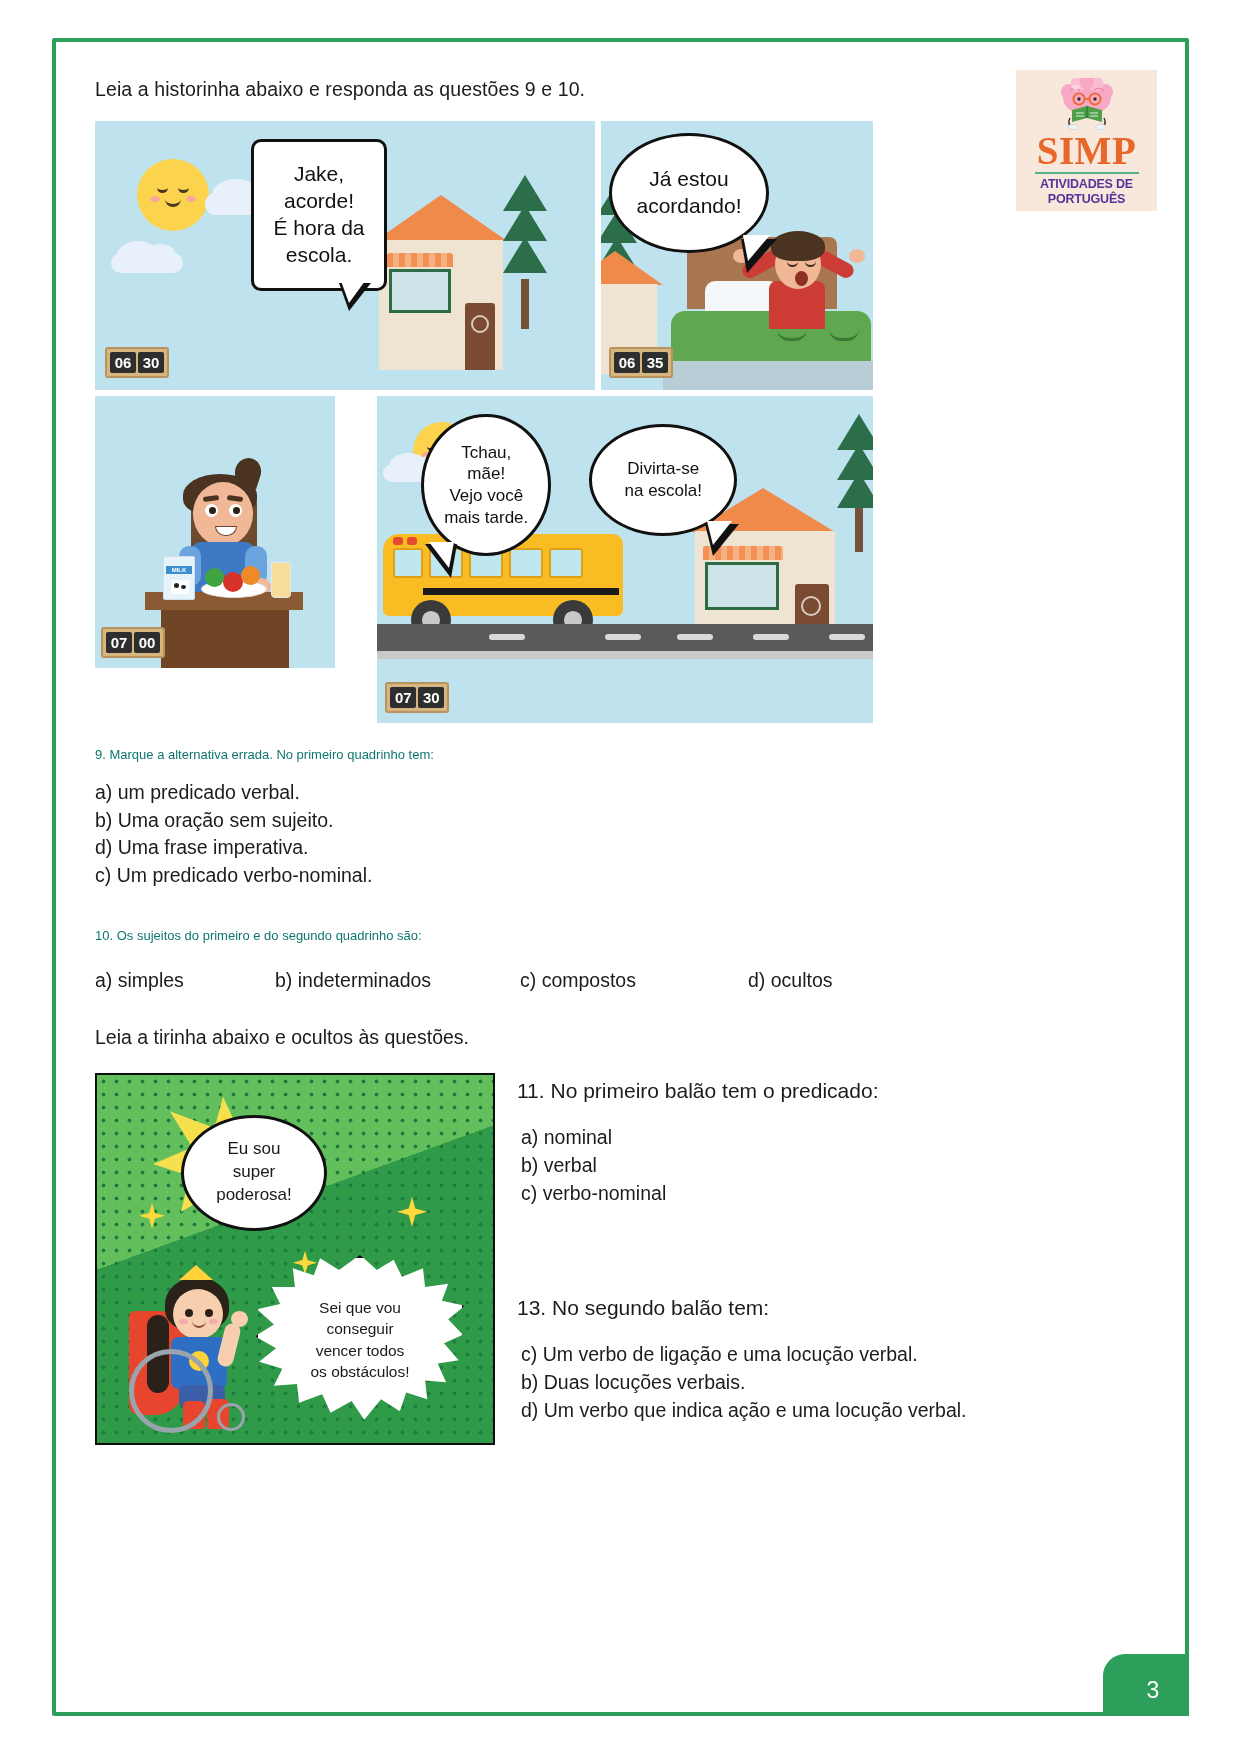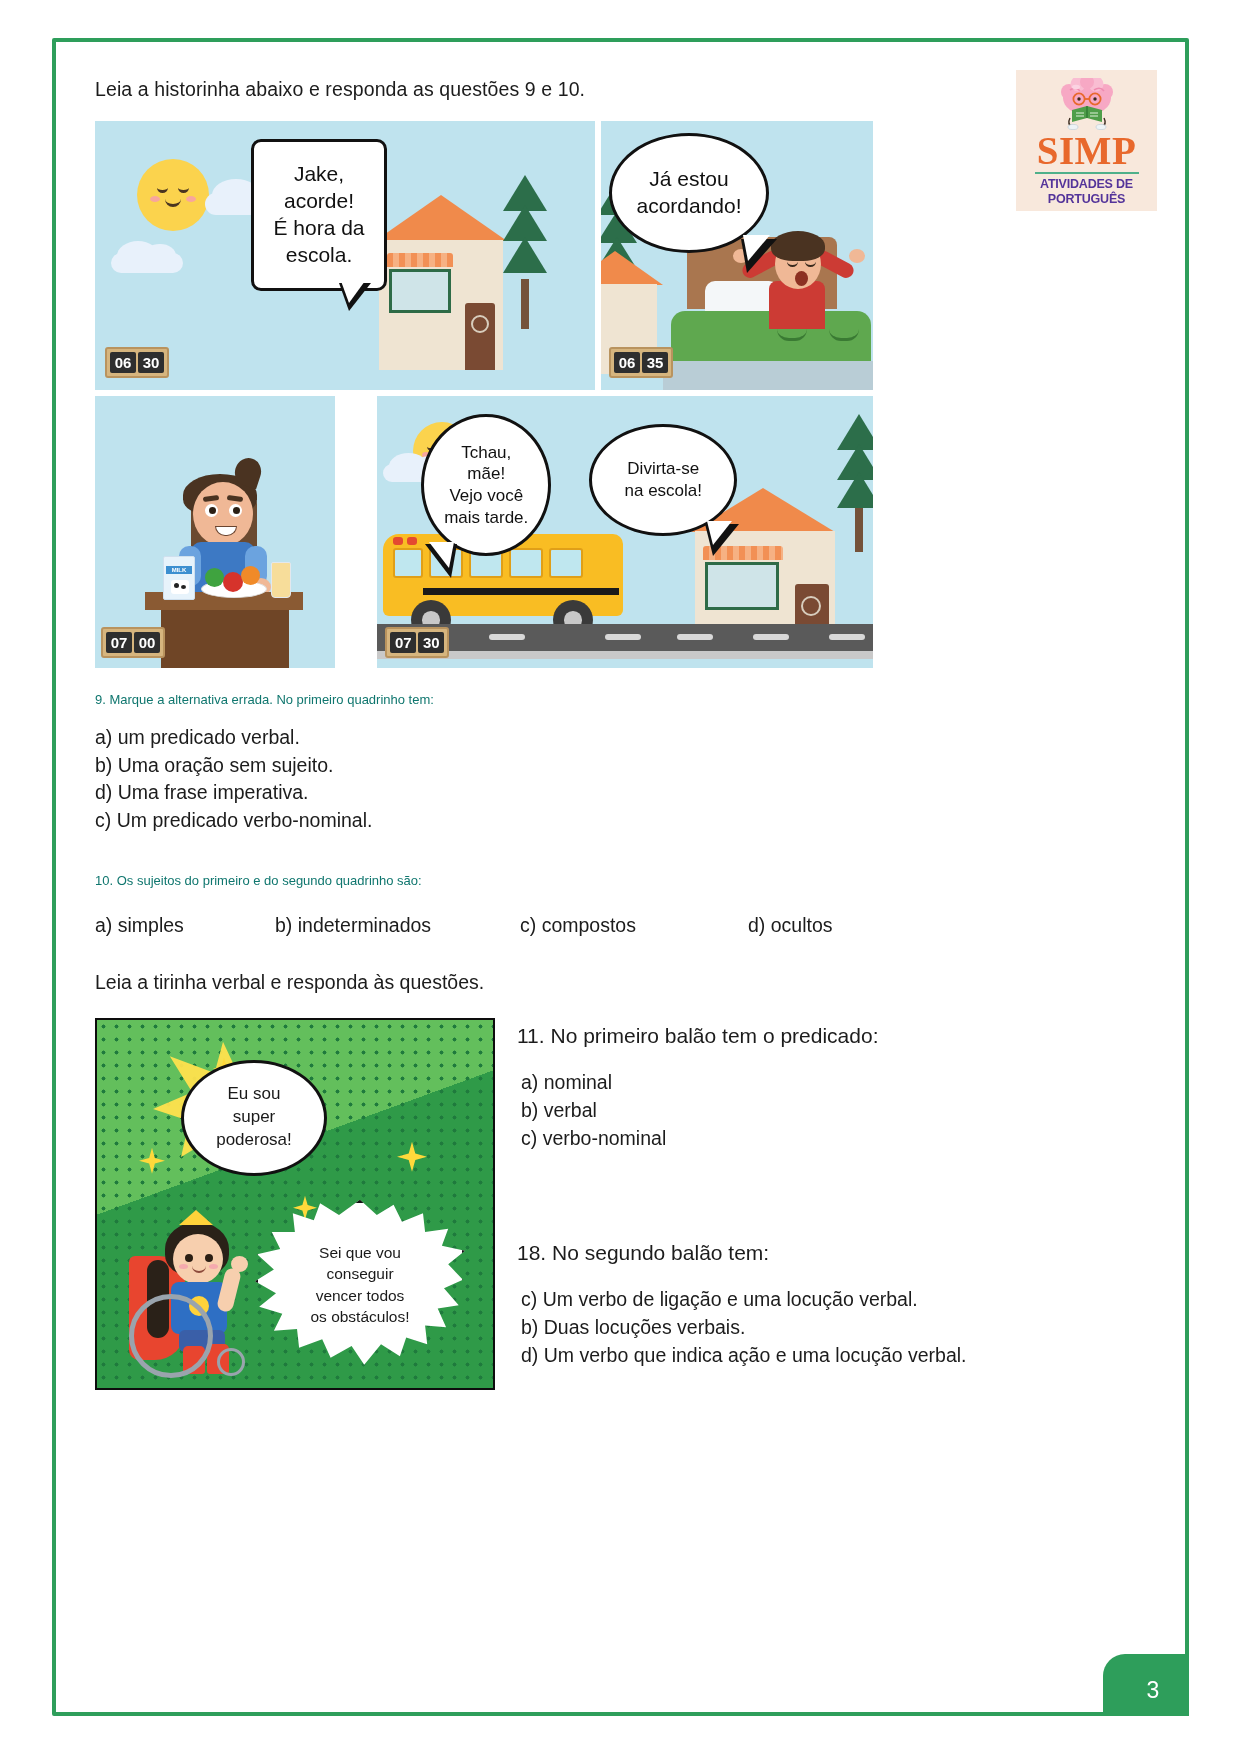--- a/index.html
+++ b/index.html
@@ -47,21 +47,21 @@
     line-height: 1.18; text-align: center; letter-spacing: -.2px;
   }
 
   
   .story { width: 778px; margin-bottom: 8px; }
   .story-row { display: flex; gap: 6px; margin-bottom: 6px; }
   .panel { background: #bfe3ee; position: relative; overflow: hidden; }
   .p1 { width: 500px; height: 269px; }
   .p2 { width: 272px; height: 269px; }
   .p3 { width: 252px; height: 272px; }
-  .p4 { width: 520px; height: 272px; margin-left: 36px; }
+  .p4 { width: 520px; height: 327px; margin-left: 36px; }
 
   
   .sun { position: absolute; border-radius: 50%; background: #fbd34d; }
   .sun::before {
     content: ""; position: absolute; left: 50%; top: 50%;
     transform: translate(-50%,-50%);
     width: 152%; height: 152%; border-radius: 50%;
     background:
       conic-gradient(#f5b93c 0 6deg, transparent 6deg 24deg,
                      #f5b93c 24deg 36deg, transparent 36deg 54deg,
@@ -530,21 +530,21 @@
   <div class="q-block" style="margin-top:38px;">
     <div class="q-title" style="margin-bottom:26px;">10. Os sujeitos do primeiro e do segundo quadrinho são:</div>
     <div class="q-inline">
       <div>a) simples</div>
       <div>b) indeterminados</div>
       <div>c) compostos</div>
       <div>d) ocultos</div>
     </div>
   </div>
 
-  <div class="lead2">Leia a tirinha verbal e responda às questões.</div>
+  <div class="lead2">Leia a tirinha abaixo e ocultos às questões.</div>
 
   <div class="lower">
 
     <div class="strip">
       <div class="burst" style="left:56px;top:22px;width:140px;height:120px;clip-path:polygon(50% 0,62% 30%,96% 20%,78% 48%,100% 64%,66% 70%,72% 100%,46% 78%,20% 96%,26% 66%,0 56%,28% 42%,12% 12%,44% 26%);opacity:.95;"></div>
       <div class="star4" style="left:168px;top:56px;width:34px;height:34px;"></div>
       <div class="star4" style="left:42px;top:128px;width:26px;height:26px;"></div>
       <div class="star4" style="left:300px;top:122px;width:30px;height:30px;"></div>
       <div class="star4" style="left:196px;top:176px;width:24px;height:24px;"></div>
       <div class="star4" style="left:116px;top:38px;width:22px;height:22px;"></div>
@@ -593,21 +593,21 @@
       <div class="q-block" style="margin-top:0;">
         <div class="rq-title">11. No primeiro balão tem o predicado:</div>
         <div class="rq-opts">
           <div>a) nominal</div>
           <div>b) verbal</div>
           <div>c) verbo-nominal</div>
         </div>
       </div>
 
       <div class="q-block" style="margin-top:88px;">
-        <div class="rq-title">18. No segundo balão tem:</div>
+        <div class="rq-title">13. No segundo balão tem:</div>
         <div class="rq-opts">
           <div>c) Um verbo de ligação e uma locução verbal.</div>
           <div>b) Duas locuções verbais.</div>
           <div>d) Um verbo que indica ação e uma locução verbal.</div>
         </div>
       </div>
     </div>
   </div>
 
 </div>

